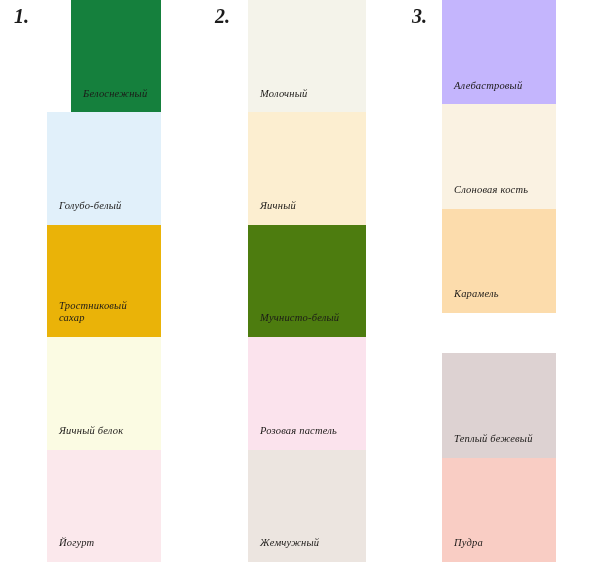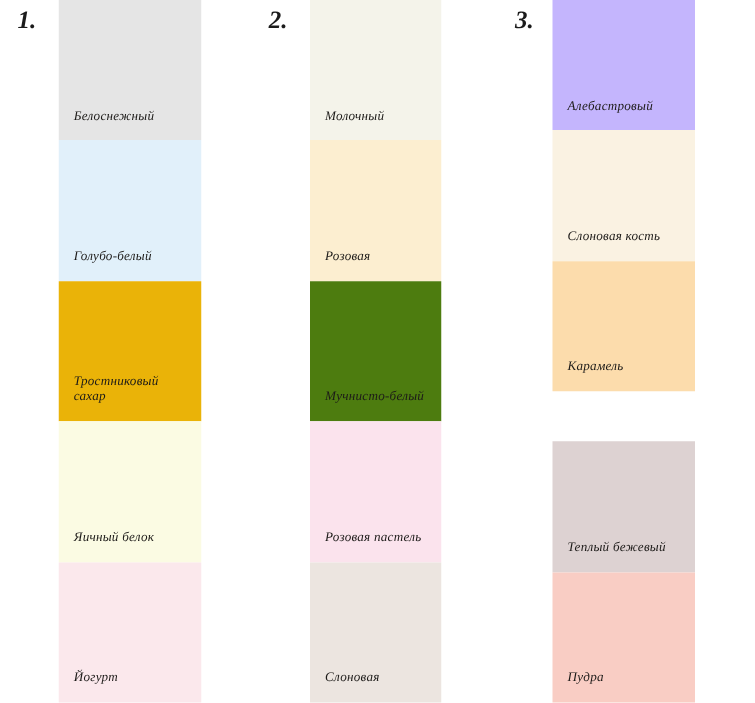--- a/index.html
+++ b/index.html
@@ -21,21 +21,21 @@
     background: #ffffff;
   }
   .palette-column {
     position: absolute;
     top: 0;
     height: 562px;
     display: flex;
     flex-direction: column;
   }
   .col-1 { left: 47px;  width: 114px; }
-  .col-2 { left: 248px; width: 105px; }
+  .col-2 { left: 248px; width: 118px; }
   .col-3 { left: 442px; width: 114px; }
 
   .column-number {
     position: absolute;
     top: 6px;
     font-family: "Liberation Serif", serif;
     font-style: italic;
     font-weight: 700;
     font-size: 20px;
     color: #1b1b1b;
@@ -64,21 +64,21 @@
     letter-spacing: 0.2px;
   }
 </style>
 </head>
 <body>
 
 <div class="palette-board">
 
   <span class="column-number num-1">1.</span>
   <div class="palette-column col-1">
-    <div class="swatch" style="background: #e5e5e5;">
+    <div class="swatch" style="background: #15803d; margin-left: 24px;">
       <span class="swatch-label">Белоснежный</span>
     </div>
     <div class="swatch" style="background: rgb(225, 240, 250);">
       <span class="swatch-label">Голубо-белый</span>
     </div>
     <div class="swatch" style="background: #eab308;">
       <span class="swatch-label">Тростниковый
 сахар</span>
     </div>
     <div class="swatch" style="background: rgb(251, 251, 227);">
@@ -88,30 +88,30 @@
       <span class="swatch-label">Йогурт</span>
     </div>
   </div>
 
   <span class="column-number num-2">2.</span>
   <div class="palette-column col-2">
     <div class="swatch" style="background: rgb(244, 243, 234);">
       <span class="swatch-label">Молочный</span>
     </div>
     <div class="swatch" style="background: rgb(252, 238, 208);">
-      <span class="swatch-label">Розовая</span>
+      <span class="swatch-label">Яичный</span>
     </div>
     <div class="swatch" style="background: #4d7c0f;">
       <span class="swatch-label">Мучнисто-белый</span>
     </div>
     <div class="swatch" style="background: rgb(251, 227, 237); text-align: right;">
       <span class="swatch-label">Розовая пастель</span>
     </div>
     <div class="swatch" style="background: rgb(236, 229, 224);">
-      <span class="swatch-label">Слоновая</span>
+      <span class="swatch-label">Жемчужный</span>
     </div>
   </div>
 
   <span class="column-number num-3">3.</span>
   <div class="palette-column col-3">
     <div class="swatch" style="background: #c4b5fd;">
       <span class="swatch-label">Алебастровый</span>
     </div>
     <div class="swatch" style="background: rgb(250, 242, 226);">
       <span class="swatch-label">Слоновая кость</span>

